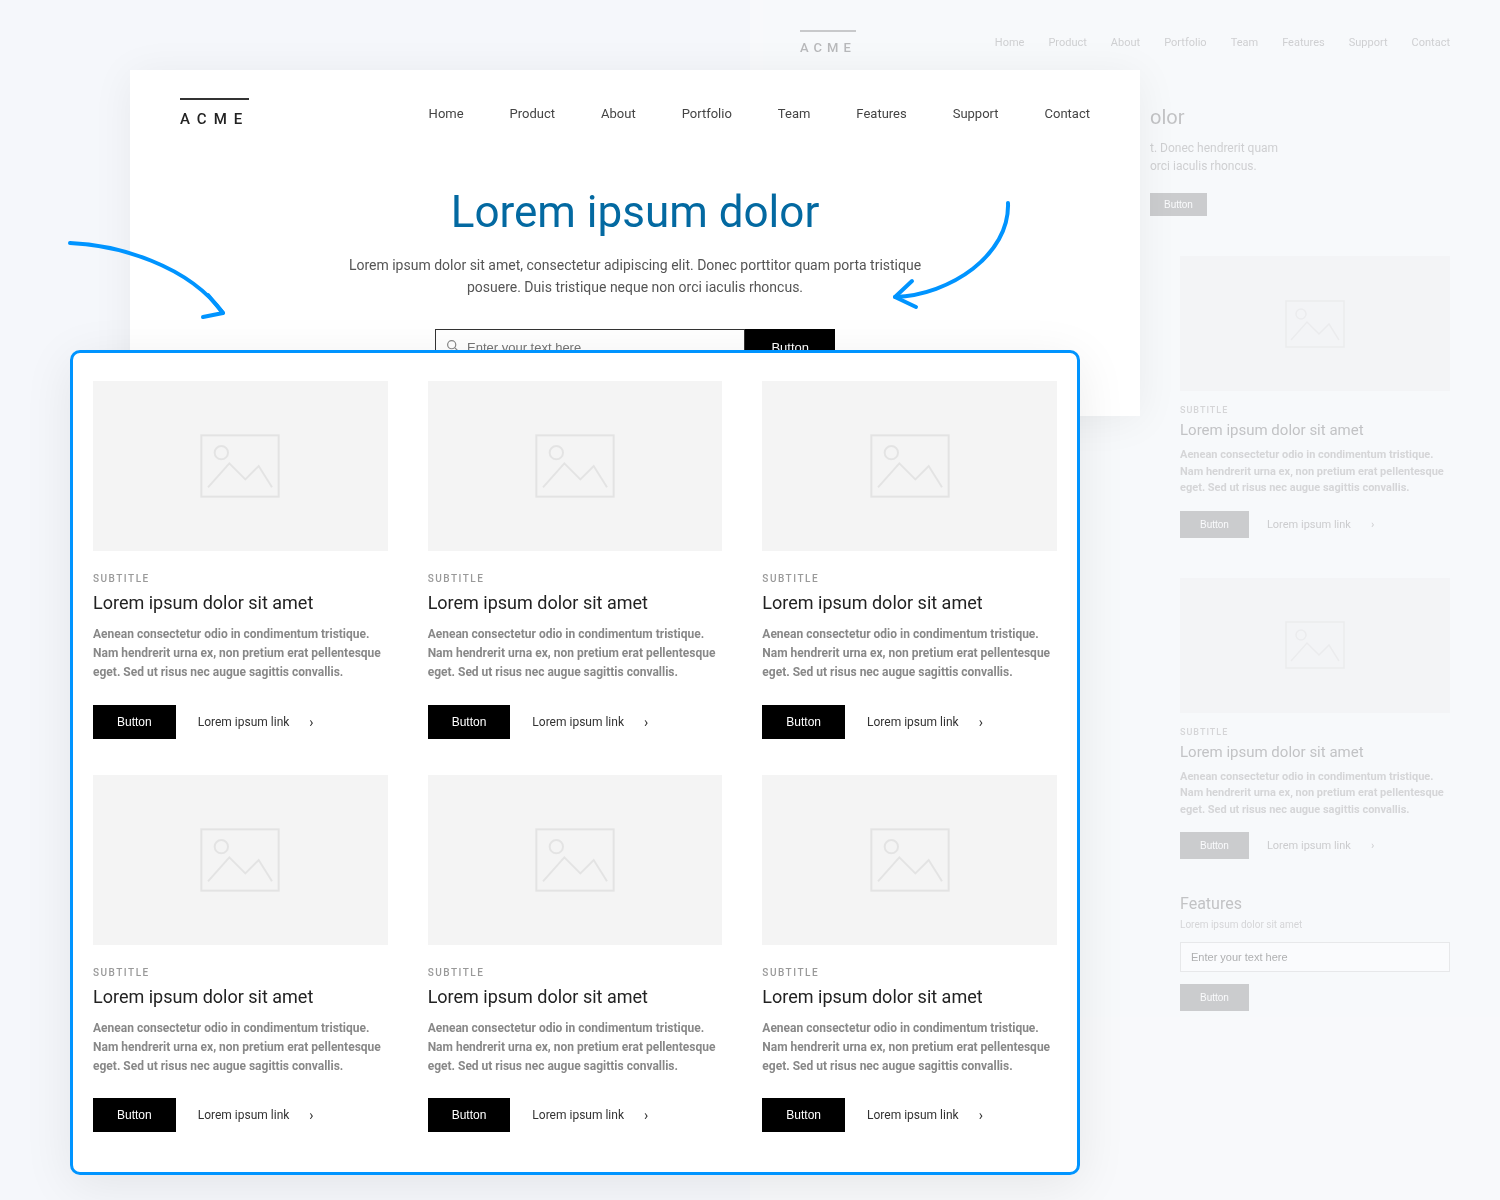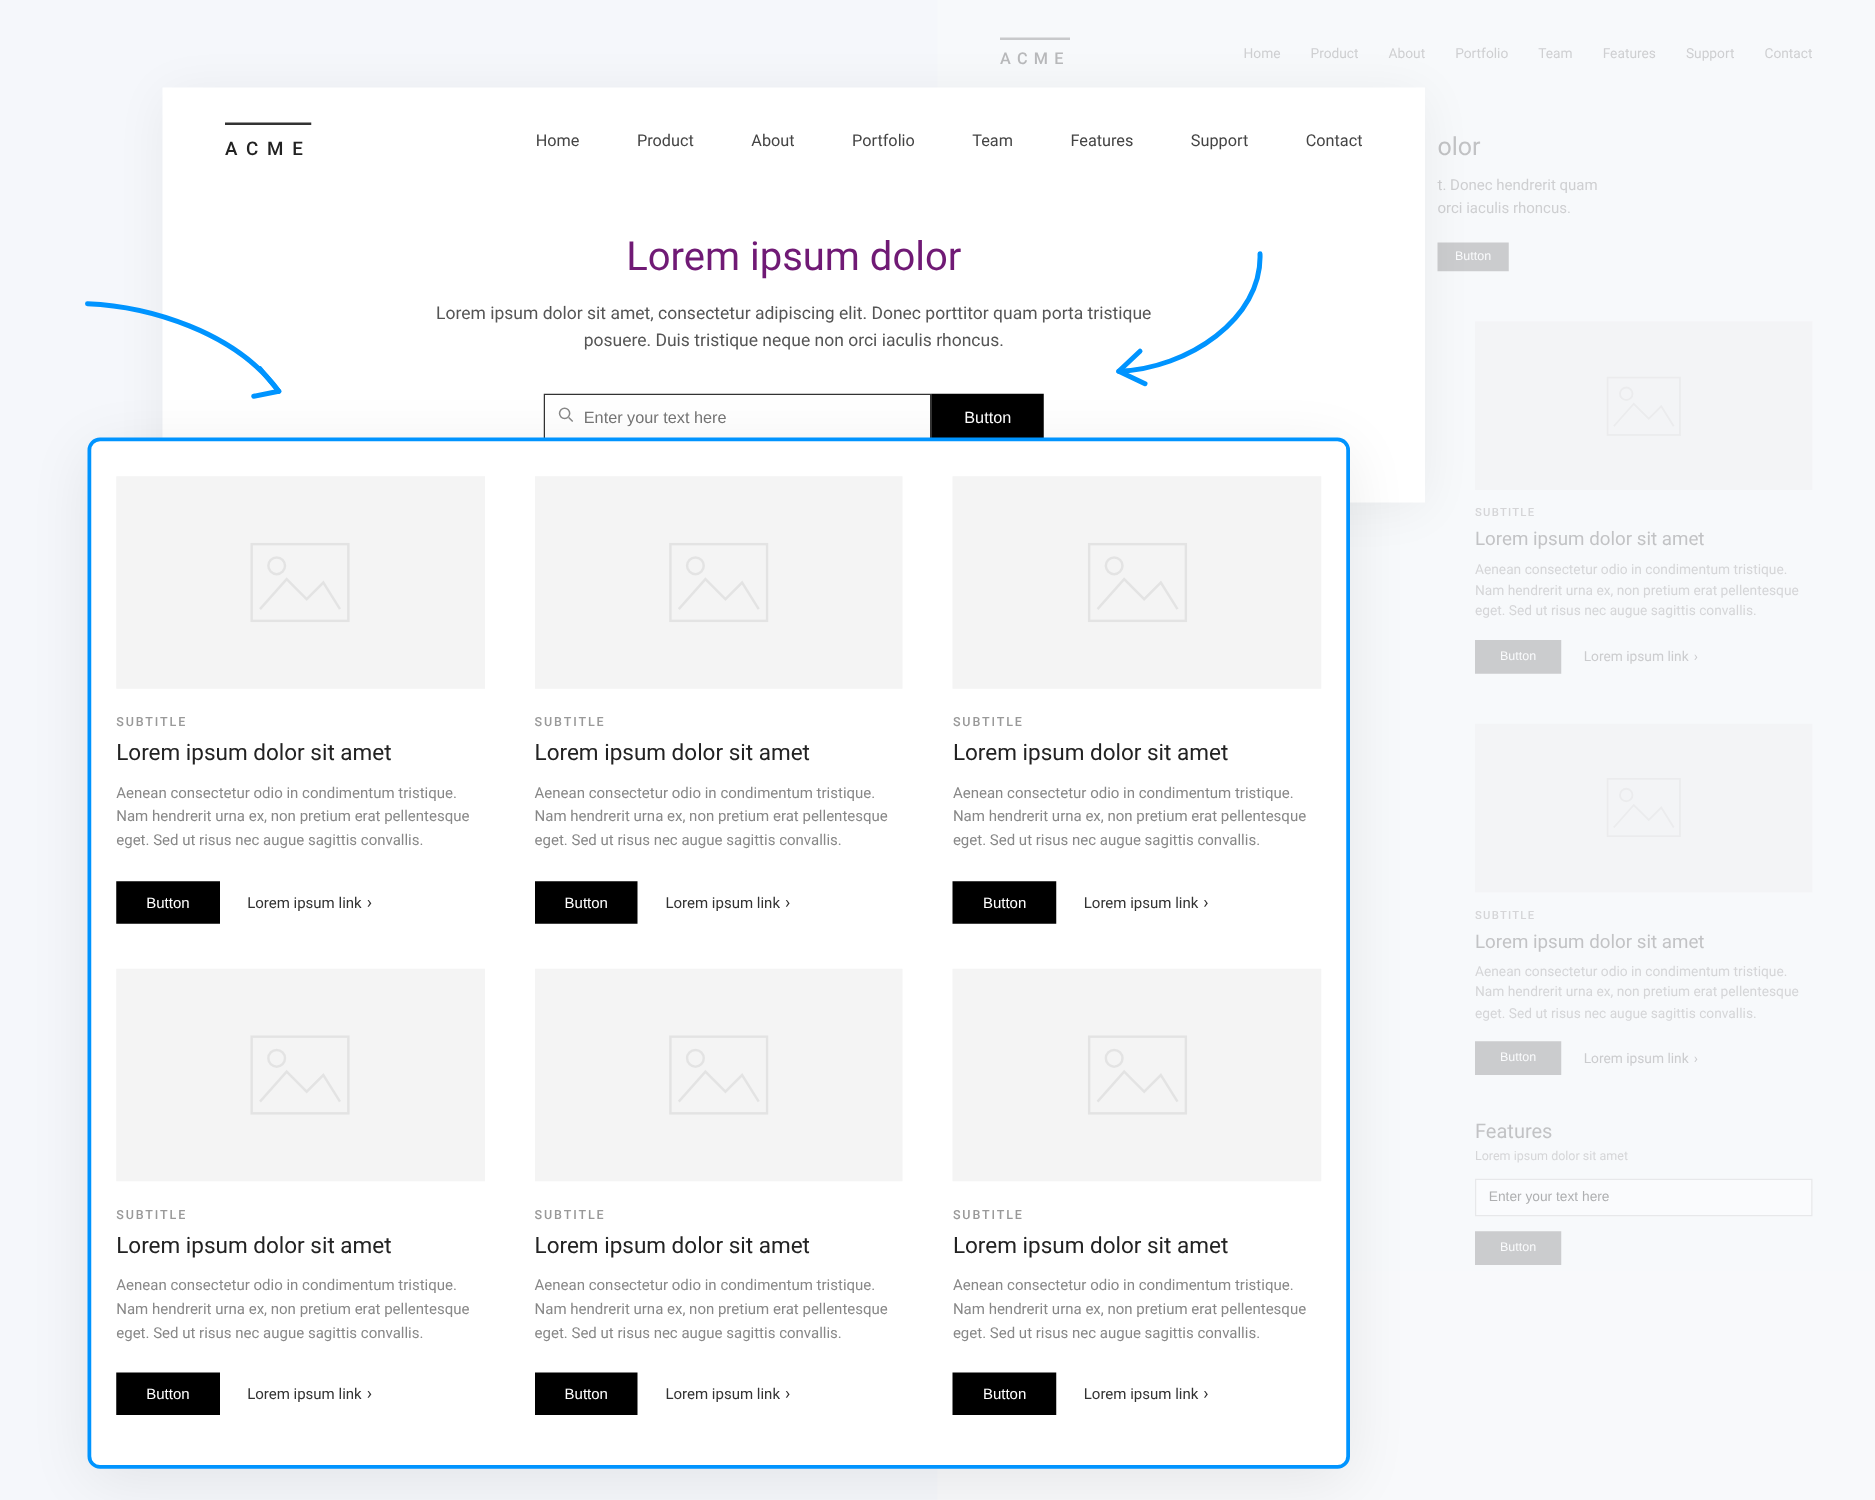--- a/index.html
+++ b/index.html
@@ -174,22 +174,22 @@
       display: flex;
       gap: 46px;
       font-size: 13px;
       color: #444;
     }
     .main-layer .hero {
       text-align: center;
       padding: 30px 50px 50px 50px;
     }
     .main-layer .hero-title {
-      font-size: 32px;
-      color: #701a75;
+      font-size: 44px;
+      color: #0369a1;
       margin-bottom: 16px;
       font-weight: 400;
     }
     .main-layer .hero-sub {
       font-size: 14px;
       color: #555;
       line-height: 1.6;
       margin-bottom: 30px;
       max-width: 580px;
       margin-left: auto;
@@ -273,41 +273,42 @@
       font-size: 18px;
       color: #222;
       margin-bottom: 12px;
       font-weight: 400;
     }
     .card-body {
       font-size: 12px;
       color: #888;
       line-height: 1.6;
       margin-bottom: 22px;
+      font-weight: bold;
     }
     .card-actions {
       display: flex;
       align-items: center;
       gap: 22px;
     }
     .card-btn {
       background: #000;
       color: #fff;
       font-size: 12px;
       padding: 10px 24px;
       border: none;
       cursor: pointer;
     }
     .card-link {
       font-size: 12px;
       color: #333;
       cursor: pointer;
       display: flex;
       align-items: center;
-      gap: 4px;
+      gap: 20px;
     }
     .chevron {
       font-size: 14px;
     }
     
     
     .arrow {
       position: absolute;
       pointer-events: none;
     }

